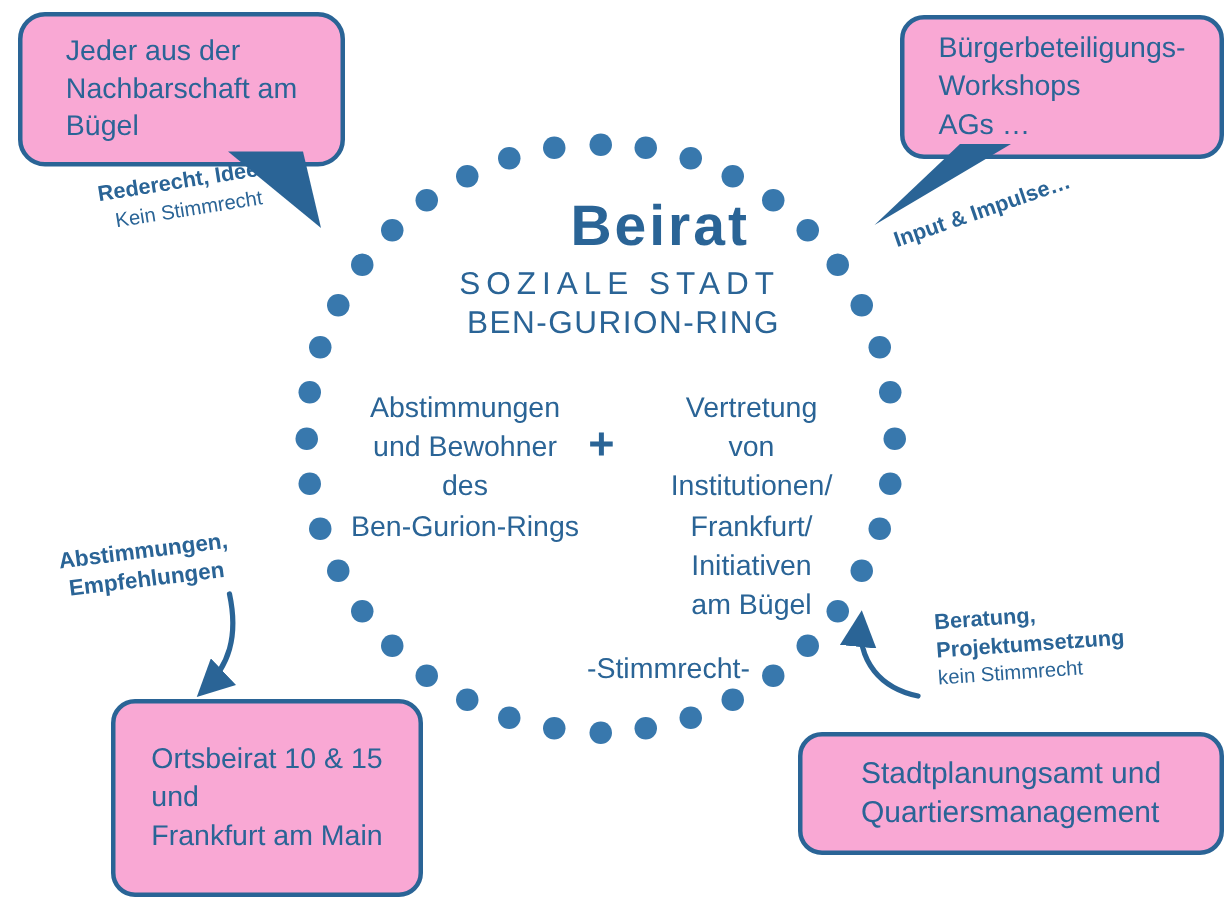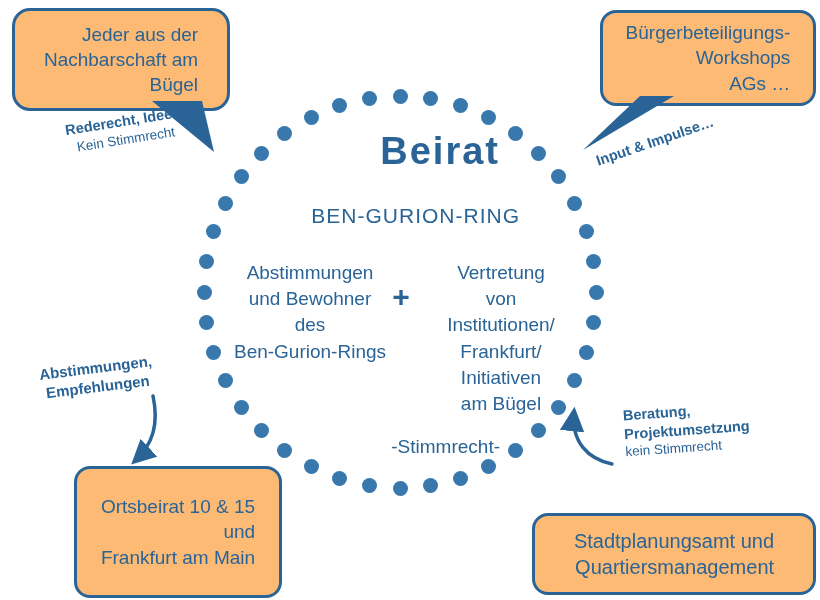--- a/index.html
+++ b/index.html
@@ -14,28 +14,28 @@
   .sub1{left:280px;width:240px;top:178px;font-size:21px;letter-spacing:4px;}
   .sub2{left:280px;width:240px;top:204px;font-size:21px;letter-spacing:1px;}
   .col{position:absolute;text-align:center;font-size:19px;line-height:1.38;color:var(--accent);}
   .left-col{left:224px;width:172px;top:260px;}
   .right-col{left:418px;width:166px;top:260px;}
   .plus{left:386px;width:30px;top:276px;font-size:30px;font-weight:bold;}
   .voting{left:300px;width:200px;top:436px;font-size:19px;}
   .ln{display:block;}
   
   .bubble{
-    position:absolute;border:3px solid var(--accent);border-radius:18px;background:#fdba74;
-    display:flex;align-items:center;justify-content:center;text-align:right;
+    position:absolute;border:3px solid var(--accent);border-radius:18px;background:#f9a8d4;
+    display:flex;align-items:center;justify-content:center;text-align:left;
     color:var(--accent);font-size:19px;line-height:1.32;z-index:3;
   }
   .b-tl{left:12px;top:8px;width:212px;height:97px;}
   .b-tr{left:600px;top:10px;width:210px;height:90px;border-radius:16px;}
   .b-bl{left:38px;top:466px;width:202px;height:126px;border-radius:16px;margin-left:36px;}
-  .b-br{left:532px;top:488px;width:278px;height:76px;border-radius:16px;font-size:20px;margin-top:25px;}
+  .b-br{left:532px;top:488px;width:278px;height:76px;border-radius:16px;font-size:20px;}
   
   .note{position:absolute;color:var(--accent);font-size:14.5px;line-height:1.28;}
   .note .b{font-weight:bold;display:block;}
   .note .n{display:block;font-size:13.5px;}
   .n-tl{left:66px;top:112px;transform:rotate(-9deg);text-align:center;}
   .n-tr{left:580px;top:132px;transform:rotate(-19deg);width:150px;text-align:center;}
   .n-l{left:40px;top:358px;transform:rotate(-7deg);text-align:center;font-size:15px;}
   .n-r{left:624px;top:402px;transform:rotate(-4deg);text-align:left;}
   svg.overlay{position:absolute;left:0;top:0;z-index:4;pointer-events:none;}
   svg.overlay .fillshape{fill:var(--accent);}
@@ -83,20 +83,21 @@
       <span class="dot" style="left: 481.482px; top: 109.863px;"></span>
       <span class="dot" style="left: 507.706px; top: 125.933px;"></span>
       <span class="dot" style="left: 531.093px; top: 145.907px;"></span>
       <span class="dot" style="left: 551.067px; top: 169.294px;"></span>
       <span class="dot" style="left: 567.137px; top: 195.518px;"></span>
       <span class="dot" style="left: 578.907px; top: 223.933px;"></span>
       <span class="dot" style="left: 586.087px; top: 253.839px;"></span>
     </div>
 
   <div class="ctr title">Beirat</div>
+  <div class="ctr sub1">SOZIALE STADT</div>
   <div class="ctr sub2">BEN-GURION-RING</div>
 
   <div class="col left-col">
     <span class="ln">Abstimmungen</span>
     <span class="ln">und Bewohner</span>
     <span class="ln">des</span>
     <span class="ln">Ben-Gurion-Rings</span>
   </div>
 
   <div class="col plus">+</div>

